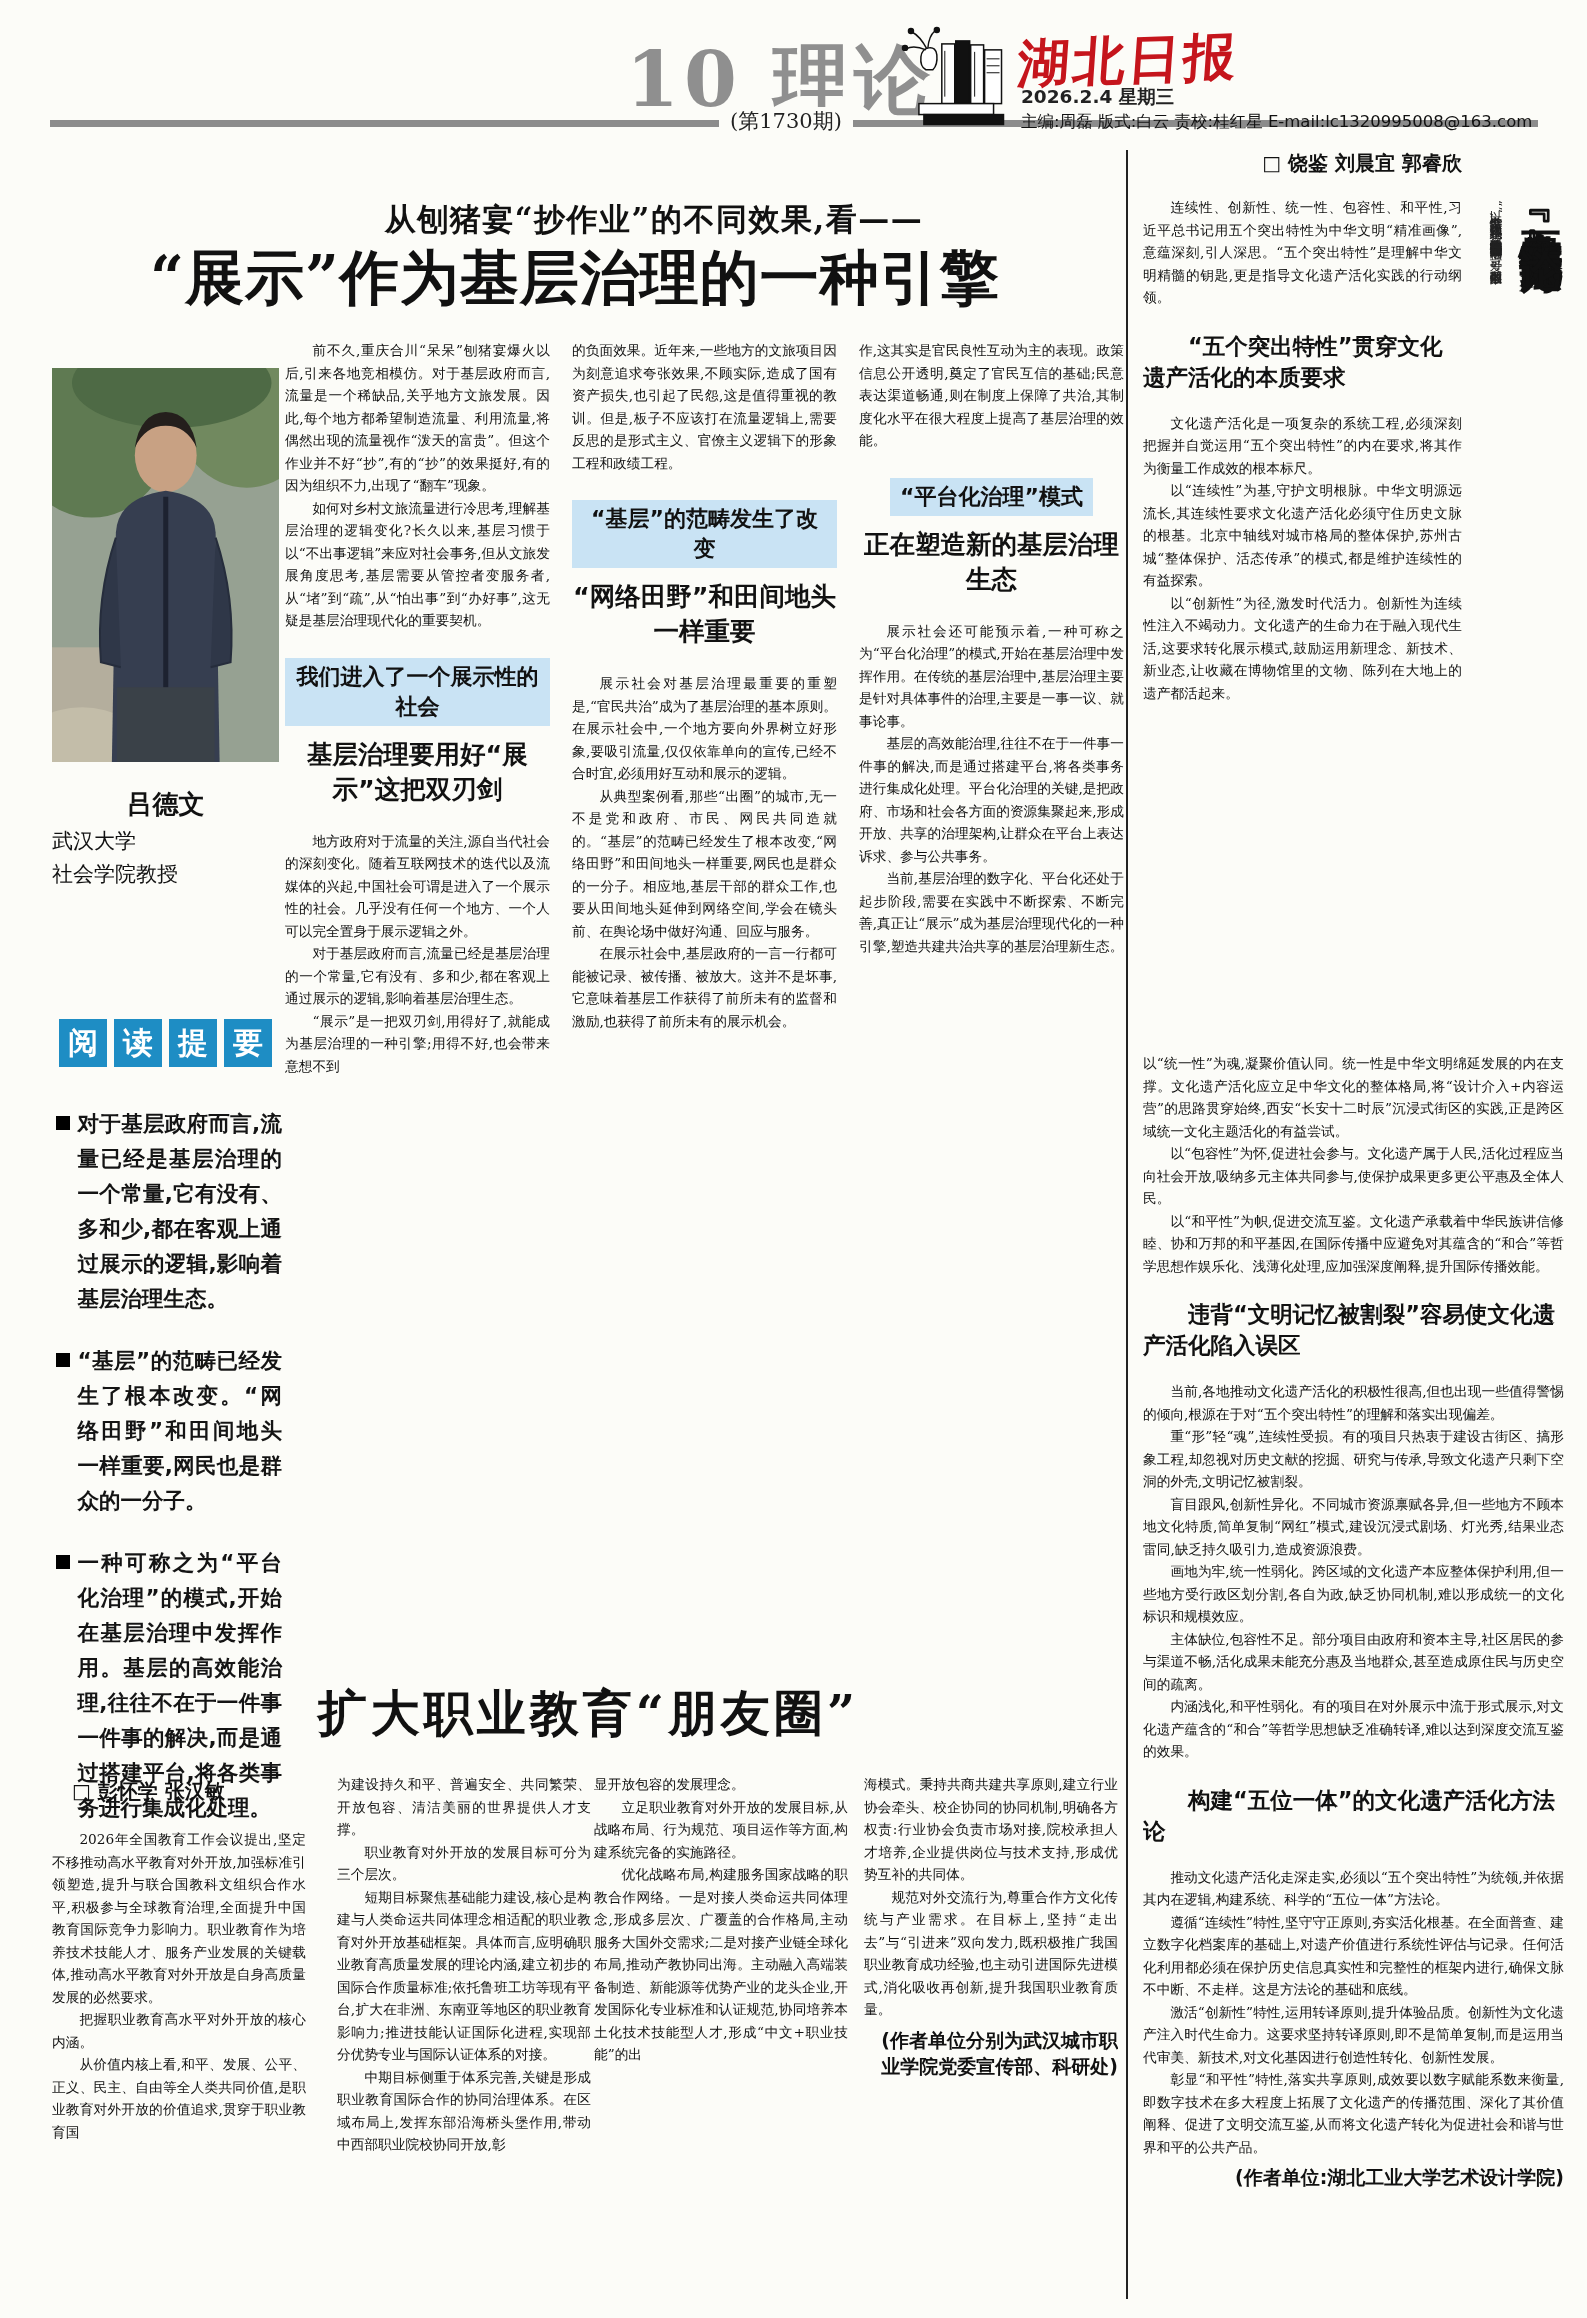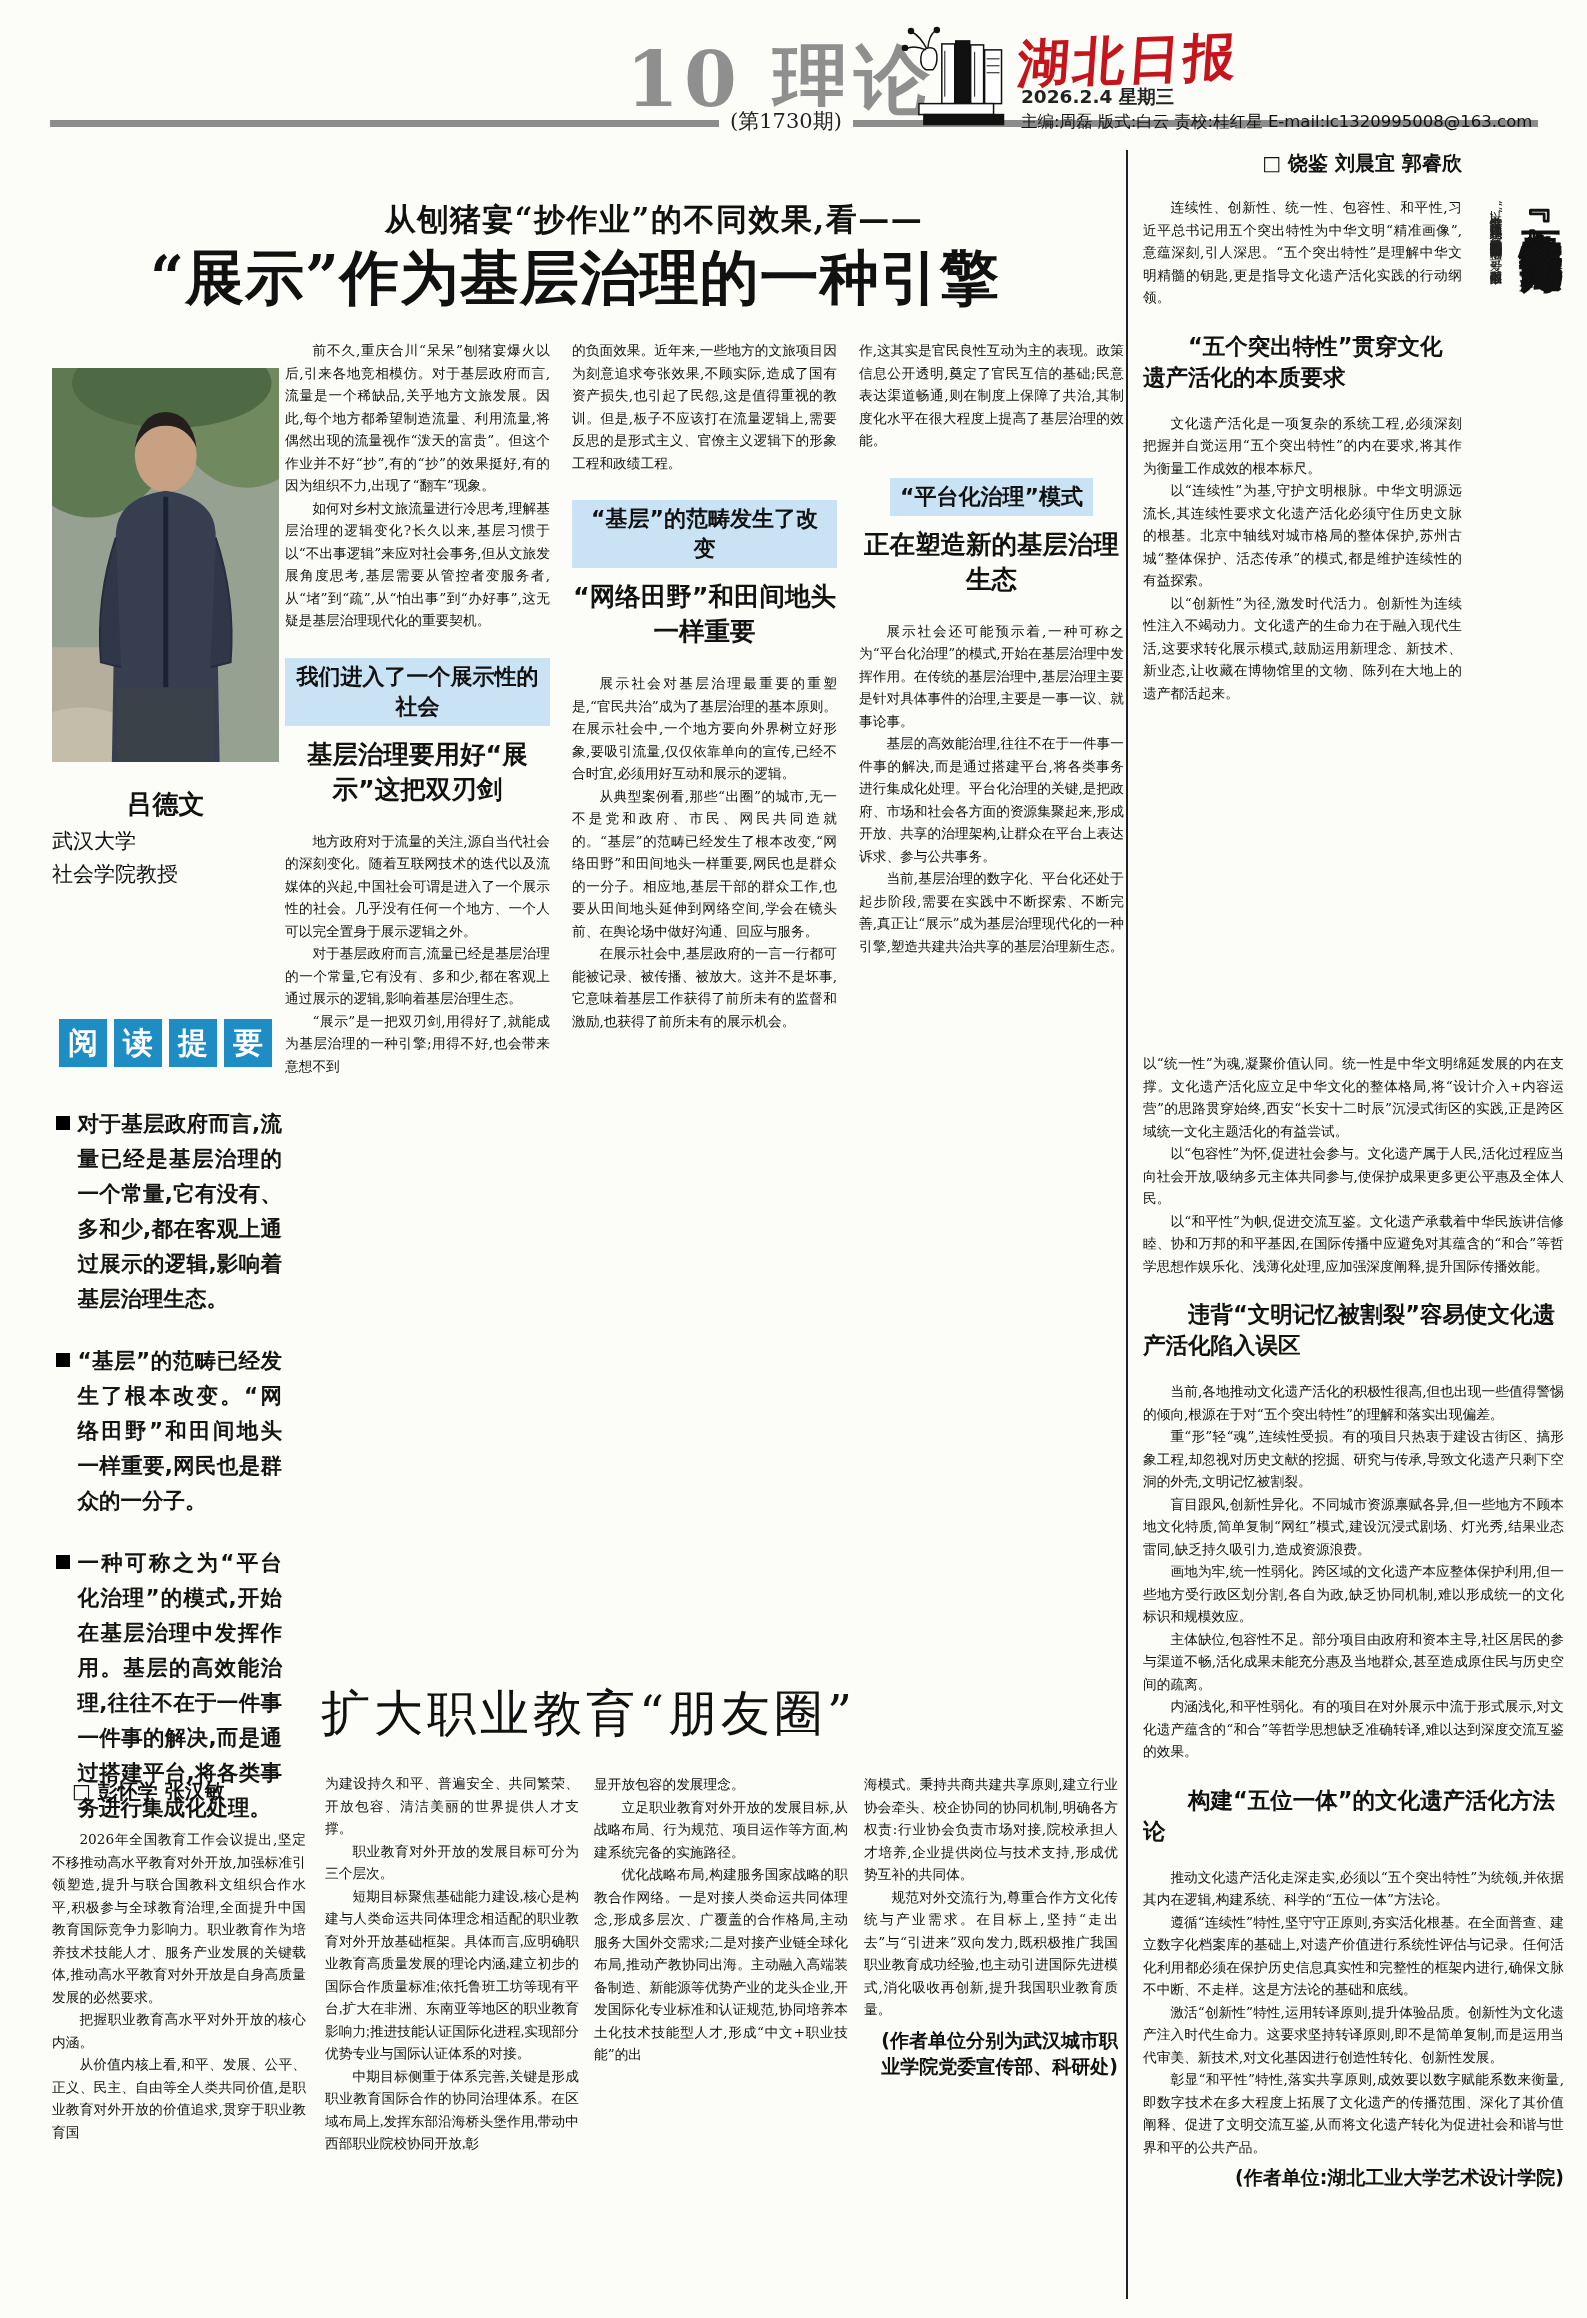--- a/index.html
+++ b/index.html
@@ -38,23 +38,23 @@
   .mcol{position:absolute;top:339px;width:265px;height:1300px;overflow:hidden;}
   .mcol1{left:285px;} .mcol2{left:572px;} .mcol3{left:859px;}
   .bp{margin:0;font-size:13.7px;line-height:22.5px;text-align:justify;text-indent:2em;}
   .bp.cont{text-indent:0;}
   .subblk{text-align:center;margin:26px 0 23px;}
   .subblk .tag{display:inline-block;background:#c9e3f4;font-family:"DejaVu Sans",sans-serif;
                font-weight:bold;font-size:22px;padding:4px 10px;}
   .subblk .line{font-family:"DejaVu Sans",sans-serif;font-weight:bold;font-size:25.5px;margin-top:11px;}
   
   .b-headline{position:absolute;left:52px;top:1681px;width:1073px;text-align:center;font-size:49px;
-              font-weight:400;letter-spacing:4px;}
+              font-weight:700;letter-spacing:4px;}
   .bcol{position:absolute;top:1773px;width:254px;height:523px;overflow:hidden;}
-  .bcol1{left:52px;} .bcol2{left:325px;font-family:Liberation Serif, serif;} .bcol3{left:594px;} .bcol4{left:864px;}
+  .bcol1{left:52px;} .bcol2{left:337px;} .bcol3{left:594px;} .bcol4{left:864px;}
   .byline{font-family:"DejaVu Sans",sans-serif;font-weight:bold;font-size:20px;margin:5px 0 23px;text-indent:1em;}
   
   .vrule{position:absolute;left:1126px;top:150px;width:1.5px;height:2149px;background:#222;}
   .r-byline{position:absolute;left:1143px;top:150px;width:319px;text-align:right;
             font-family:"DejaVu Sans",sans-serif;font-weight:bold;font-size:20px;}
   .r-top{position:absolute;left:1143px;top:196px;width:319px;height:849px;overflow:hidden;}
   .r-vstrip{position:absolute;left:1472px;top:200px;height:839px;width:32px;overflow:hidden;
             writing-mode:vertical-rl;font-size:12.5px;line-height:16px;color:#222;}
   .r-vtitle{position:absolute;left:1503px;top:196px;height:849px;width:78px;
             writing-mode:vertical-rl;text-orientation:upright;font-size:43px;font-weight:900;

